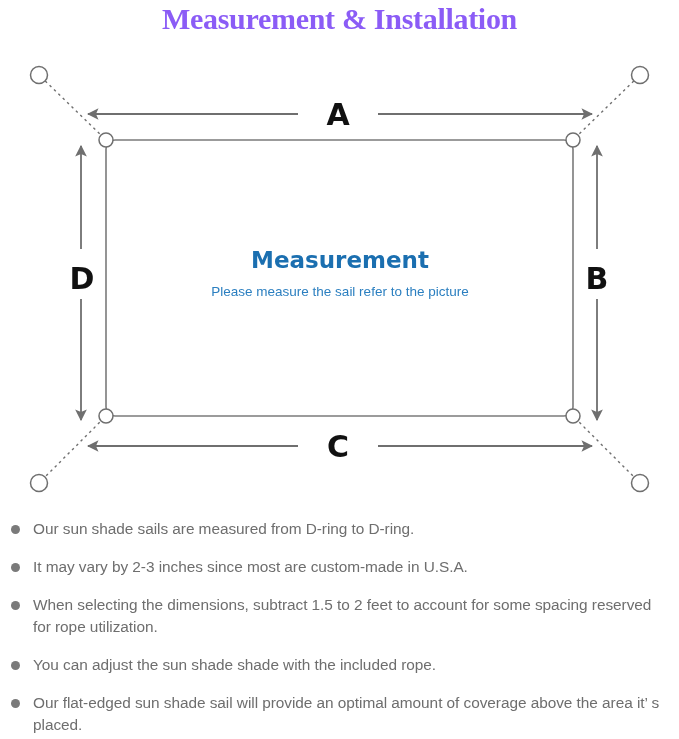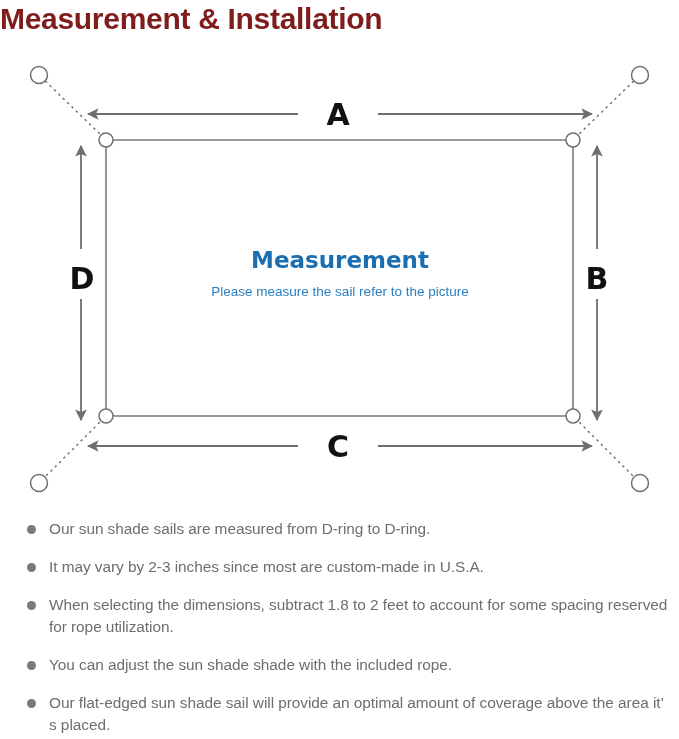--- a/index.html
+++ b/index.html
@@ -17,24 +17,25 @@
   .page {
     position: relative;
     width: 679px;
     height: 739px;
   }
   .title {
     position: absolute;
     left: 0;
     top: 0;
     width: 679px;
-    font-family: Liberation Sans, sans-serif;
+    text-align: center;
+    font-family: Liberation Serif, serif;
     font-size: 30px;
     font-weight: bold;
-    color: #7f1d1d;
+    color: #8b5cf6;
     letter-spacing: -0.3px;
     line-height: 38px;
     white-space: nowrap;
   }
   .diagram {
     position: absolute;
     left: 0;
     top: 46px;
     width: 679px;
     height: 465px;
@@ -64,21 +65,20 @@
     left: 0;
     top: 518px;
     width: 679px;
   }
   .note-row {
     display: flex;
     align-items: flex-start;
     margin-bottom: 16px;
     padding-left: 11px;
     padding-right: 8px;
-    margin-left: 16px;
   }
   .note-bullet {
     flex: 0 0 auto;
     width: 9px;
     height: 9px;
     border-radius: 50%;
     background: #7a7a7a;
     margin-top: 7px;
     margin-right: 13px;
   }
@@ -156,21 +156,21 @@
     <div class="note-row">
       <span class="note-bullet"></span>
       <span class="note-text">Our sun shade sails are measured from D-ring to D-ring.</span>
     </div>
     <div class="note-row">
       <span class="note-bullet"></span>
       <span class="note-text">It may vary by 2-3 inches since most are custom-made in U.S.A.</span>
     </div>
     <div class="note-row">
       <span class="note-bullet"></span>
-      <span class="note-text">When selecting the dimensions, subtract 1.8 to 2 feet to account for some spacing reserved for rope utilization.</span>
+      <span class="note-text">When selecting the dimensions, subtract 1.5 to 2 feet to account for some spacing reserved for rope utilization.</span>
     </div>
     <div class="note-row">
       <span class="note-bullet"></span>
       <span class="note-text">You can adjust the sun shade shade with the included rope.</span>
     </div>
     <div class="note-row">
       <span class="note-bullet"></span>
       <span class="note-text">Our flat-edged sun shade sail will provide an optimal amount of coverage above the area it’ s placed.</span>
     </div>
   </div>

